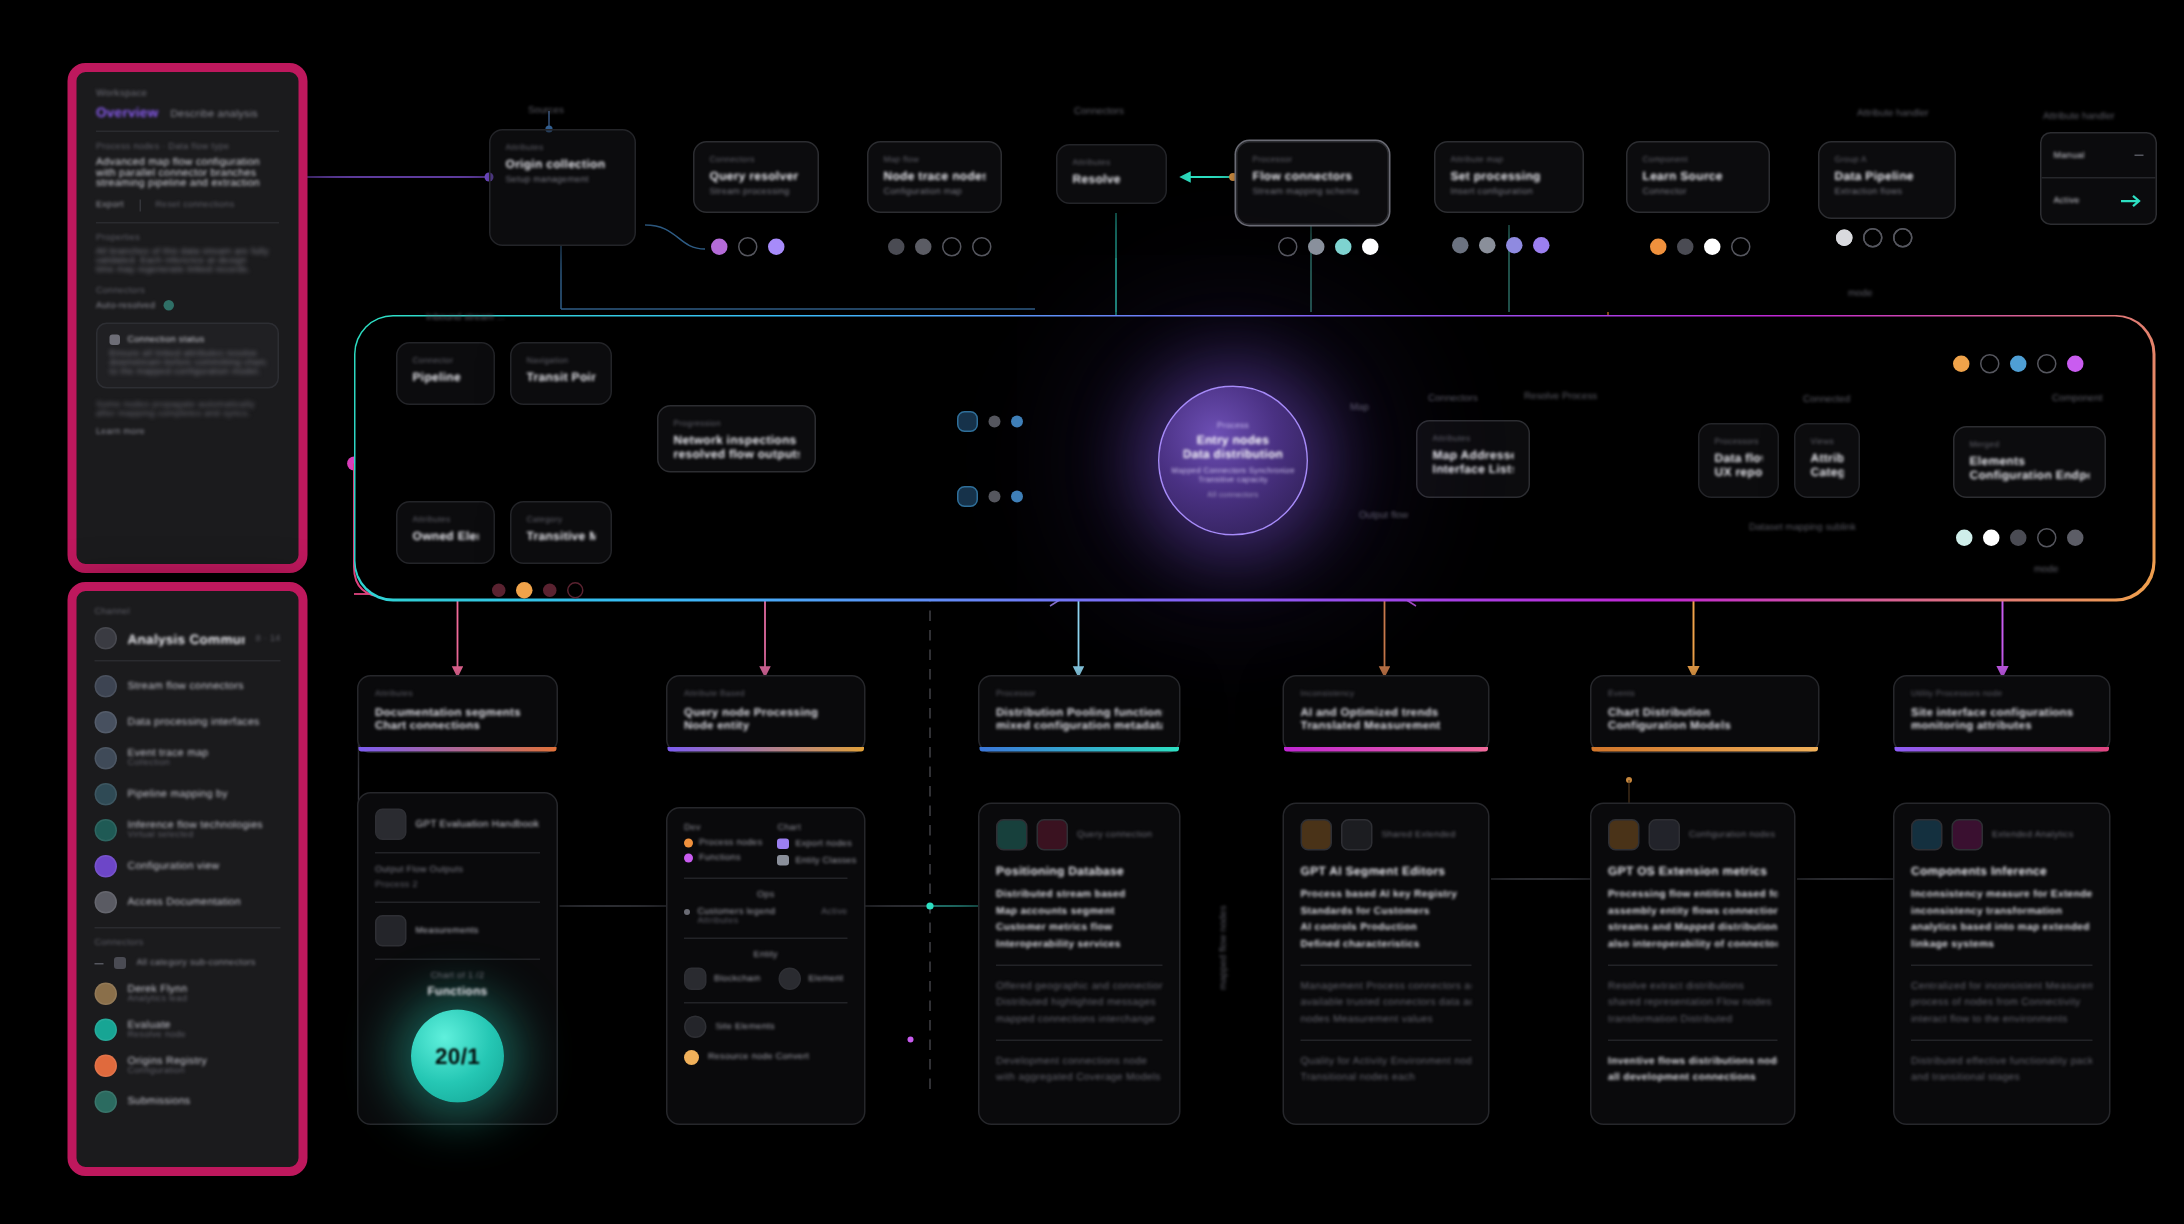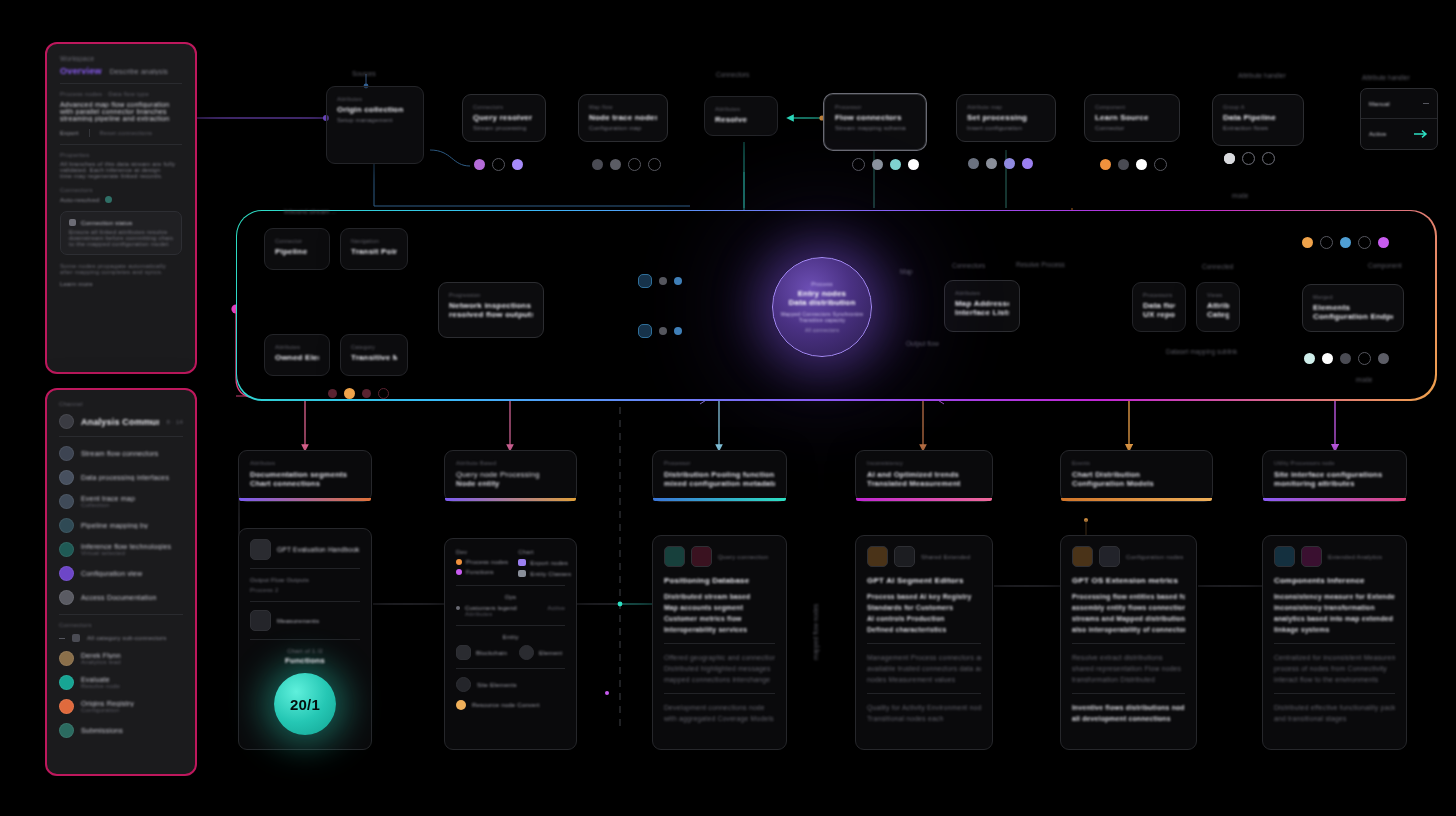--- a/index.html
+++ b/index.html
@@ -11,21 +11,21 @@
 
   
   .t{display:block;filter:blur(0.9px);letter-spacing:.2px;white-space:nowrap;
      overflow:hidden;text-overflow:clip;}
   .t.soft{filter:blur(1.25px);}
   .lbl{font-size:6.5px;color:#6d6d76;text-transform:none;}
   .sub{font-size:7px;color:#8b8b95;}
   .tiny{font-size:6px;color:#5f5f68;}
 
   
-  .panel{position:absolute;background:#1b1b1d;border:2px solid #be185d;
+  .panel{position:absolute;background:#1b1b1d;border:6px solid #be185d;
          border-radius:12px;box-shadow:0 10px 34px rgba(0,0,0,.75);}
   .divider{height:1px;background:#2a2b2f;margin:7px 0;}
 
   
   #p-analysis{left:45px;top:42px;width:148px;height:328px;padding:0;}
   #p-analysis .inner{padding:11px 13px;}
   .hl{color:#8b5cf6;font-weight:bold;font-size:9px;}
   .callout{background:#202023;border:1px solid #2d2e33;border-radius:7px;
            padding:7px 8px;margin-top:8px;}
 
@@ -487,21 +487,21 @@
       <div class="card lite" style="left:264px;top:334px;width:66px;height:42px;">
     <span class="t" style="font-size:5.5px;color:#62626b;">Attributes</span>
     <span class="t" style="font-size:8px;font-weight:bold;color:#e8e8ee;margin-top:3px;">Owned Elements</span>
 
   </div>
       <div class="card lite" style="left:340px;top:334px;width:68px;height:42px;">
     <span class="t" style="font-size:5.5px;color:#62626b;">Category</span>
     <span class="t" style="font-size:8px;font-weight:bold;color:#e8e8ee;margin-top:3px;">Transitive Maps</span>
 
   </div>
-      <div class="card" style="left:438px;top:282px;width:106px;height:56px;">
+      <div class="card" style="left:438px;top:270px;width:106px;height:45px;">
     <span class="t" style="font-size:5.5px;color:#62626b;">Progression</span>
     <span class="t" style="font-size:8px;font-weight:bold;color:#e8e8ee;margin-top:3px;">Network inspections</span>
     <span class="t" style="font-size:8px;font-weight:bold;color:#e8e8ee;">resolved flow outputs</span>
 
   </div>
       <div class="card" style="left:944px;top:280px;width:76px;height:52px;">
     <span class="t" style="font-size:5.5px;color:#62626b;">Attributes</span>
     <span class="t" style="font-size:8px;font-weight:bold;color:#e8e8ee;margin-top:3px;">Map Addresses</span>
     <span class="t" style="font-size:8px;font-weight:bold;color:#e8e8ee;">Interface Lists</span>
 
@@ -605,21 +605,21 @@
           <span class="t" style="font-size:8px;font-weight:bold;color:#e4e4ea;margin-top:2px;">Functions</span>
         </div>
         <div class="orb">
           <span class="t" style="filter:blur(.7px);">20/1</span>
         </div>
       </div>
     </div>
       <div class="dcard" style="left:444px;top:450px;width:133px;">
       <div class="dhead">
         <span class="t" style="font-size:5.5px;color:#5f5f68;">Attribute Based</span>
-        <span class="t" style="font-size:7.6px;font-weight:normal;color:#dfdfe6;margin-top:4px;">Query node Processing</span>
+        <span class="t" style="font-size:7.6px;font-weight:bold;color:#dfdfe6;margin-top:4px;">Query node Processing</span>
         <span class="t" style="font-size:7.6px;font-weight:bold;color:#dfdfe6;">Node entity</span>
       </div>
       <div class="gbar" style="background:linear-gradient(90deg,#7c5cf0,#e0a03a);"></div>
     </div>
       <div class="dcard" style="left:444px;top:538px;width:133px;height:212px;">
       <div class="dbody">
         <div style="display:flex;gap:10px;">
           <div style="flex:1;">
             <span class="t tiny" style="color:#8d8d96;">Dev</span>
             <div style="display:flex;align-items:center;gap:4px;margin-top:4px;">

